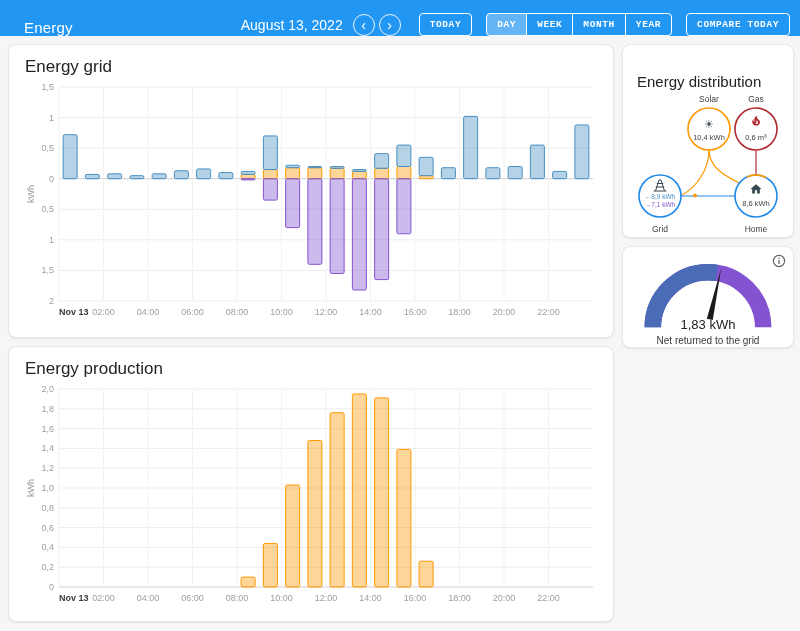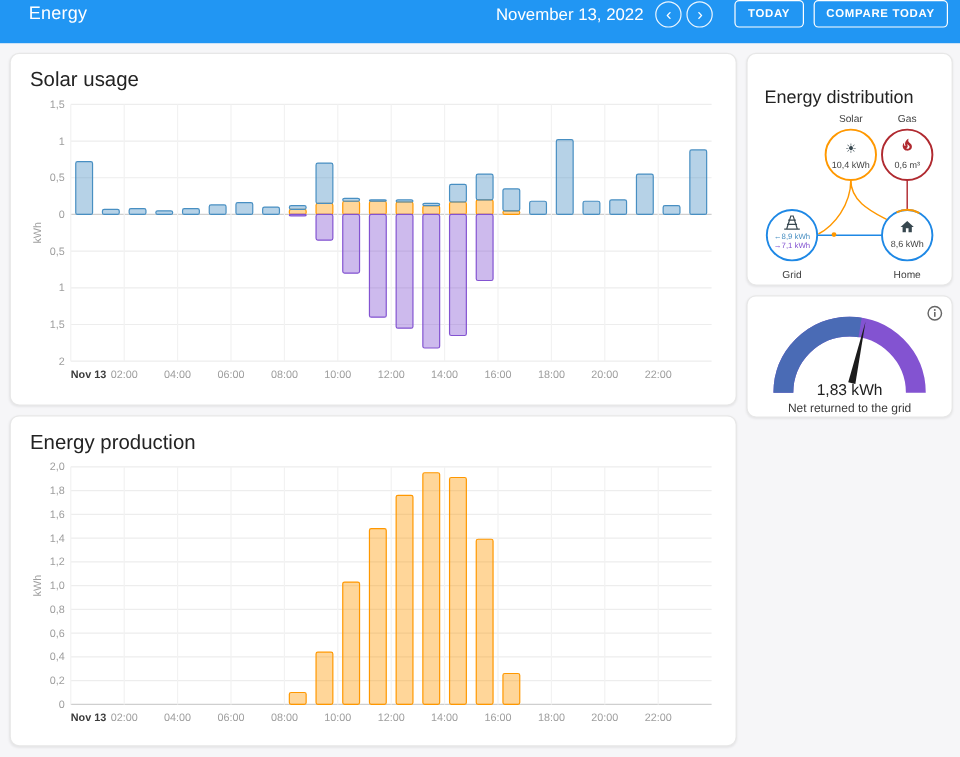--- a/index.html
+++ b/index.html
@@ -1,25 +1,25 @@
 <!DOCTYPE html>
 <html style="--header: #2196f3; --solar: #ff9800; --gas: #b02a30; --grid: #1e88e5; --consume_blue: #488fc2; --return_purple: #8353d1; --gauge_blue: #4a6bb5; --icon: #37474f;"><head>
 <meta charset="utf-8">
 <style>
   *{box-sizing:border-box;margin:0;padding:0}
   html,body{width:800px;height:631px;overflow:hidden}
   body{font-family:"Liberation Sans",sans-serif;background:#f6f6f8;color:#212121}
 
   
-  header{height:36px;background:var(--header,#2196f3);display:flex;align-items:center;padding:0 10px 13px 24px;color:#fff;gap:8px}
+  header{height:36px;background:var(--header,#2196f3);display:flex;align-items:flex-end;padding:0 10px 0 24px;color:#fff;gap:8px}
   .app-title{font-size:15px;margin-right:auto;letter-spacing:.2px}
   .date-nav{display:flex;align-items:center;gap:4px;margin-right:10px}
   .date-text{font-size:14px;margin-right:6px}
   .chev{width:22px;height:22px;border-radius:50%;border:1px solid rgba(255,255,255,.9);background:transparent;color:#fff;font-size:14px;line-height:1;display:flex;align-items:center;justify-content:center;cursor:pointer;padding:0;font-family:inherit}
-  .hbtn{background:transparent;border:1px solid #fff;color:#fff;border-radius:4px;font-size:9.5px;font-weight:bold;letter-spacing:.6px;padding:5px 10px;font-family:Liberation Sans, sans-serif;cursor:pointer;white-space:nowrap}
+  .hbtn{background:transparent;border:1px solid #fff;color:#fff;border-radius:4px;font-size:9.5px;font-weight:bold;letter-spacing:.6px;padding:5px 10px;font-family:Liberation Mono, monospace;cursor:pointer;white-space:nowrap}
   .period-group{display:flex;margin:0 6px}
   .seg{border-radius:0;margin-left:-1px}
   .seg:first-child{border-radius:4px 0 0 4px;margin-left:0}
   .seg:last-child{border-radius:0 4px 4px 0}
   .seg.active{background:rgba(255,255,255,.3)}
 
   
   main{display:flex;gap:8px;padding:8px}
   .col-left{width:606px;display:flex;flex-direction:column;gap:8px}
   .col-right{flex:1;display:flex;flex-direction:column;gap:8px}
@@ -58,37 +58,43 @@
   .gauge-value.big{font-size:19px;font-weight:bold;margin-top:-26px}
   .gauge-label{font-size:10px;color:#3a3a3a;margin-top:3px;}
   .info{position:absolute;top:7px;right:7px;cursor:pointer;line-height:0}
 </style>
 </head>
 <body>
 
 <header>
   <div class="app-title">Energy</div>
   <div class="date-nav">
-    <span class="date-text">November 13, 2022</span>
+    <span class="date-text">August 13, 2022</span>
     <button class="chev">
         <span>‹</span>
       </button>
     <button class="chev">
         <span>›</span>
       </button>
   </div>
   <button class="hbtn">TODAY</button>
+  <div class="period-group" id="period-group">
+      <button class="hbtn seg active">DAY</button>
+      <button class="hbtn seg">WEEK</button>
+      <button class="hbtn seg">MONTH</button>
+      <button class="hbtn seg">YEAR</button>
+    </div>
   <button class="hbtn">COMPARE TODAY</button>
 </header>
 
 <main>
   <div class="col-left">
 
     <section class="card" id="usage-card">
-      <h2>Solar usage</h2>
+      <h2>Energy grid</h2>
       <div id="usage-chart">
           <svg width="572" height="242">
             <line x1="34" y1="8" x2="568" y2="8" stroke="#ededed" stroke-width="1"></line>
             <text x="29" y="11" class="tick" text-anchor="end">1,5</text>
             <line x1="34" y1="38.57142857142857" x2="568" y2="38.57142857142857" stroke="#ededed" stroke-width="1"></line>
             <text x="29" y="41.57142857142857" class="tick" text-anchor="end">1</text>
             <line x1="34" y1="69.14285714285714" x2="568" y2="69.14285714285714" stroke="#ededed" stroke-width="1"></line>
             <text x="29" y="72.14285714285714" class="tick" text-anchor="end">0,5</text>
             <line x1="34" y1="99.71428571428571" x2="568" y2="99.71428571428571" stroke="#cfcfcf" stroke-width="1"></line>
             <text x="29" y="102.71428571428571" class="tick" text-anchor="end">0</text>

